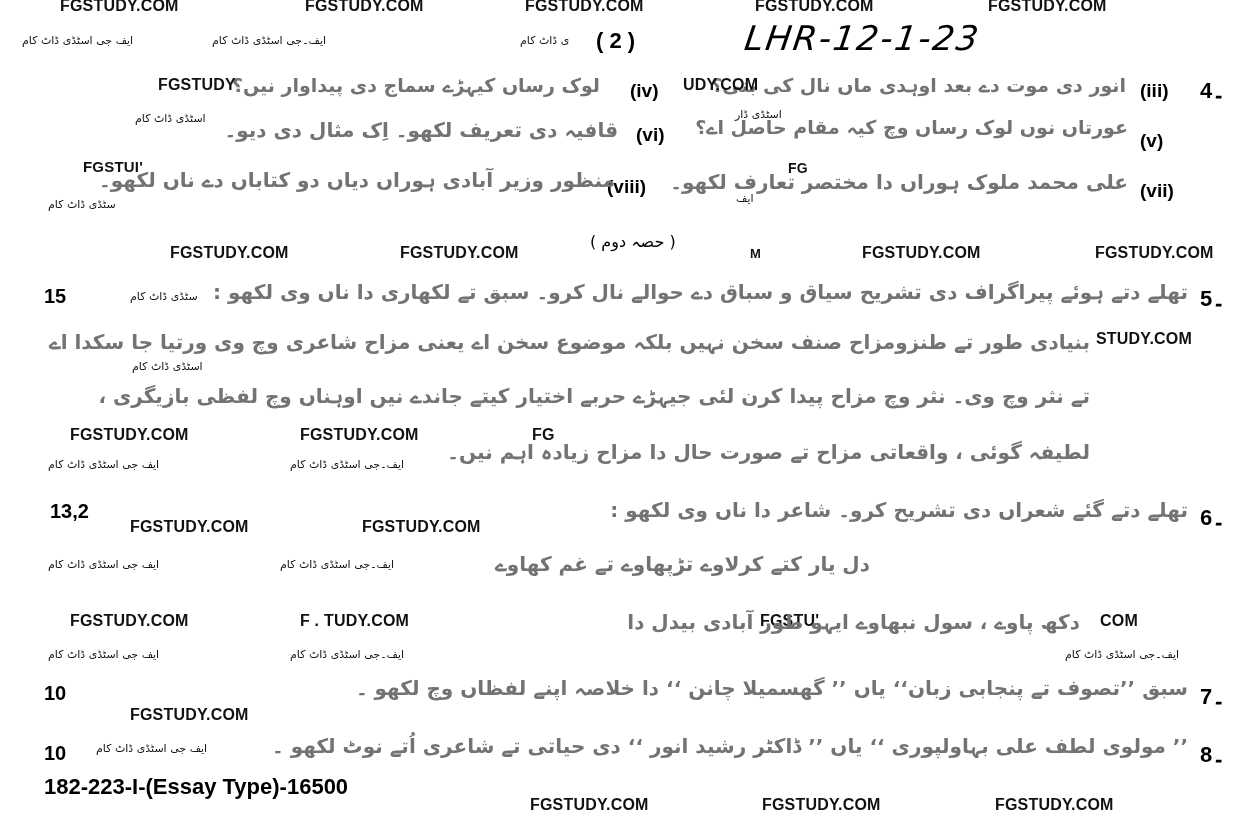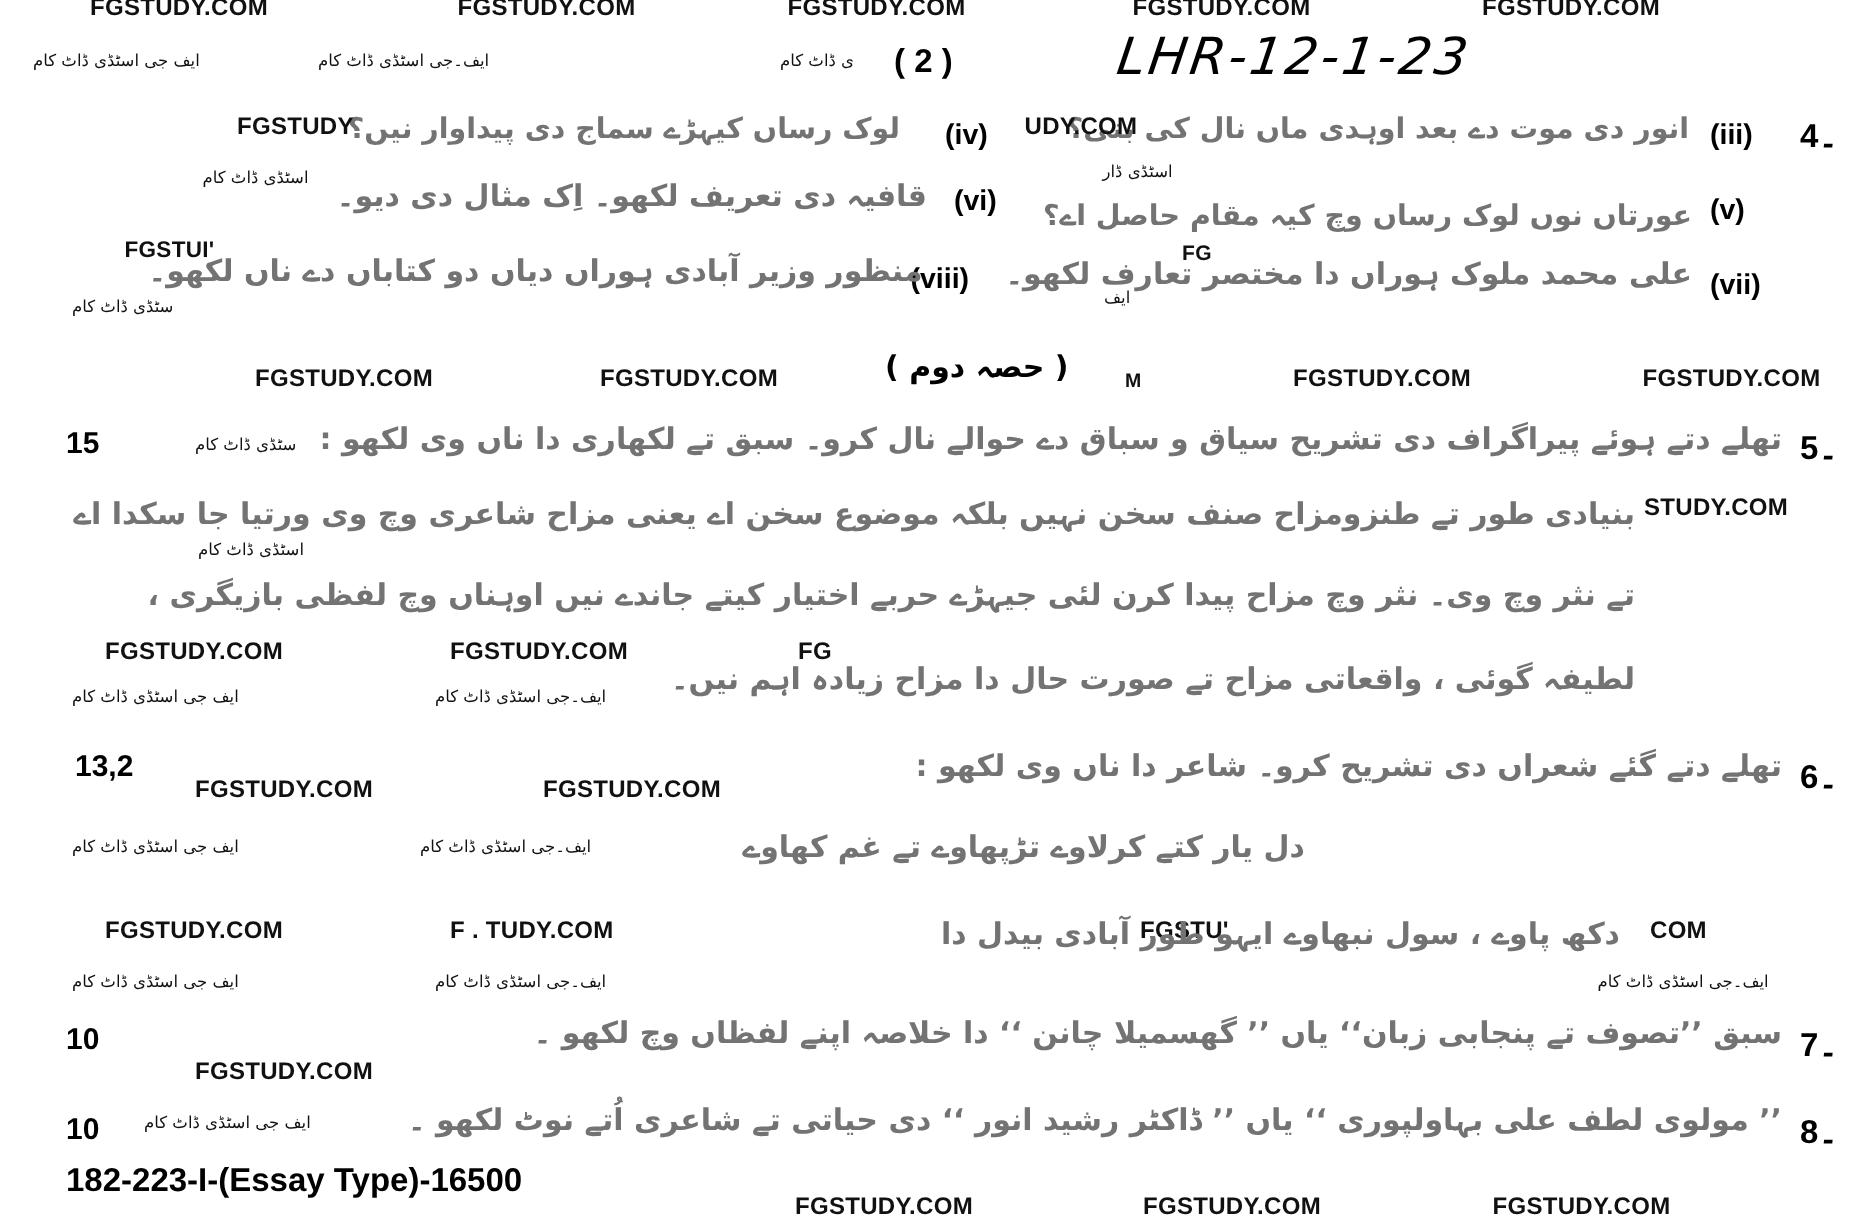--- a/index.html
+++ b/index.html
@@ -9,21 +9,21 @@
   .wm { font-family: "Liberation Sans", sans-serif; font-weight: bold; font-size: 16px; color: #111; letter-spacing: 0.2px; }
   .wm-ur { font-family: "DejaVu Sans", sans-serif; font-size: 11px; color: #111; direction: rtl; }
   .ur { font-family: "DejaVu Sans", sans-serif; direction: rtl; font-size: 20px; font-weight: bold; color: #737373; }
   .ur-sm { font-size: 19px; }
   .qnum { font-family: "Liberation Sans", sans-serif; font-weight: bold; font-size: 22px; }
   .roman { font-family: "Liberation Sans", sans-serif; font-weight: bold; font-size: 19px; }
   .marks { font-family: "Liberation Sans", sans-serif; font-weight: bold; font-size: 20px; }
   .hand { font-family: "DejaVu Sans", sans-serif; font-style: italic; font-size: 34px; letter-spacing: 2px; transform: skewX(-8deg); }
   .footer { font-family: "Liberation Sans", sans-serif; font-weight: bold; font-size: 22px; }
   .page-num { font-family: "Liberation Sans", sans-serif; font-weight: bold; font-size: 22px; }
-  .section { font-family: "DejaVu Sans", sans-serif; font-weight: bold; font-size: 20px; direction: rtl; }
+  .section { font-family: "DejaVu Sans", sans-serif; font-weight: normal; font-size: 16px; direction: rtl; }
 </style>
 </head>
 <body>
 
 <div class="abs wm" style="left:60px;top:-3px;">FGSTUDY.COM</div>
 <div class="abs wm" style="left:305px;top:-3px;">FGSTUDY.COM</div>
 <div class="abs wm" style="left:525px;top:-3px;">FGSTUDY.COM</div>
 <div class="abs wm" style="left:755px;top:-3px;">FGSTUDY.COM</div>
 <div class="abs wm" style="left:988px;top:-3px;">FGSTUDY.COM</div>
 
@@ -39,21 +39,21 @@
 <div class="abs roman" style="left:1140px;top:80px;">(iii)</div>
 <div class="abs ur ur-sm" style="right:124px;top:74px;">انور دی موت دے بعد اوہدی ماں نال کی بنی؟</div>
 <div class="abs wm" style="left:683px;top:76px;">UDY.COM</div>
 <div class="abs roman" style="left:630px;top:80px;">(iv)</div>
 <div class="abs ur ur-sm" style="right:650px;top:74px;">لوک رساں کیہڑے سماج دی پیداوار نیں؟</div>
 <div class="abs wm" style="left:158px;top:76px;">FGSTUDY</div>
 
 <div class="abs wm-ur" style="left:135px;top:112px;">اسٹڈی ڈاٹ کام</div>
 <div class="abs wm-ur" style="left:735px;top:108px;">اسٹڈی ڈار</div>
 <div class="abs roman" style="left:1140px;top:130px;">(v)</div>
-<div class="abs ur ur-sm" style="right:122px;top:132px;text-align:right;">عورتاں نوں لوک رساں وچ کیہ مقام حاصل اے؟</div>
+<div class="abs ur ur-sm" style="right:122px;top:116px;text-align:right;">عورتاں نوں لوک رساں وچ کیہ مقام حاصل اے؟</div>
 <div class="abs roman" style="left:636px;top:124px;">(vi)</div>
 <div class="abs ur" style="right:632px;top:118px;">قافیہ دی تعریف لکھو۔ اِک مثال دی دیو۔</div>
 
 <div class="abs wm" style="left:83px;top:158px;font-size:15px;">FGSTUI'</div>
 <div class="abs wm-ur" style="left:48px;top:198px;">سٹڈی ڈاٹ کام</div>
 <div class="abs roman" style="left:1140px;top:180px;">(vii)</div>
 <div class="abs ur" style="right:122px;top:170px;">علی محمد ملوک ہوراں دا مختصر تعارف لکھو۔</div>
 <div class="abs wm" style="left:788px;top:160px;font-size:14px;">FG</div>
 <div class="abs roman" style="left:607px;top:176px;">(viii)</div>
 <div class="abs wm-ur" style="left:712px;top:192px;margin-left:24px;">ایف</div>

